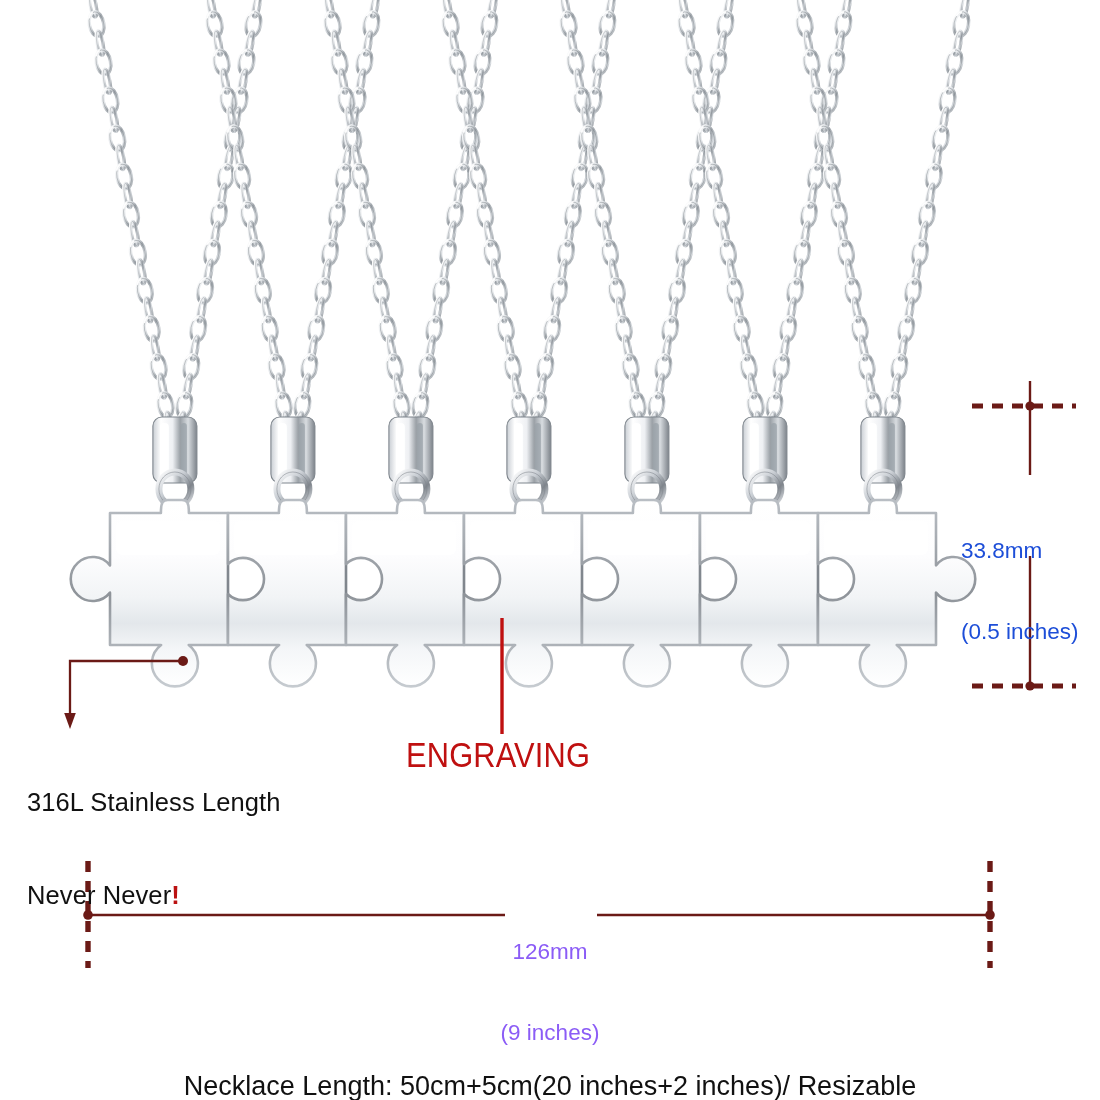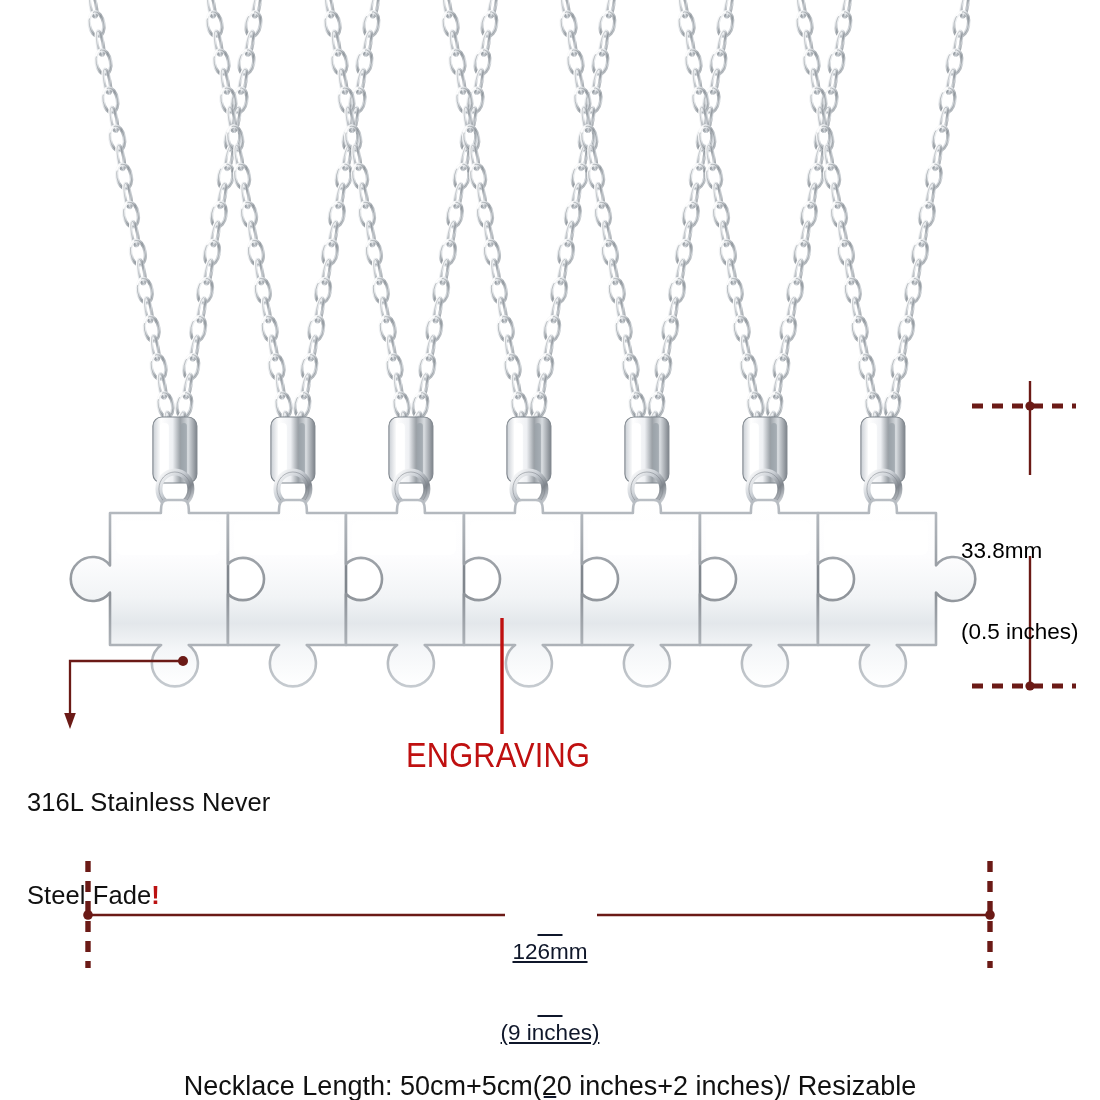--- a/index.html
+++ b/index.html
@@ -29,27 +29,27 @@
     font-size:35px;line-height:40px;
     color:#bf1010;
     font-family:"Liberation Sans Narrow","Liberation Sans",sans-serif;
     transform:scaleX(.88);transform-origin:left top;
     letter-spacing:.2px;
   }
 
   #height-dim-text{
     left:961px;top:483px;
     font-size:22.5px;line-height:27px;
-    color:#000000;text-align:left;
+    color:#1d4ed8;text-align:left;
   }
 
   #width-dim-text{
     left:0;top:884px;width:1100px;
     font-size:22.5px;line-height:27px;
-    color:#0f172a;text-align:center;text-decoration:underline;
+    color:#8b5cf6;text-align:center;
   }
   #width-dim-text .l1{display:block;}
   #width-dim-text .l2{display:block;}
 
   #spec-caption{
     left:0;top:996px;width:1100px;
     font-size:27px;line-height:36px;
     color:#111;text-align:center;
     font-family:"Liberation Sans Narrow","Liberation Sans",sans-serif;
   }
@@ -598,22 +598,22 @@
         <path d="M 70 729 L 64.2 713 L 75.8 713 Z" fill="#6b1a16"></path>
       </g>
 
       <g>
         <line x1="502" y1="618" x2="502" y2="734" stroke="#bf1010" stroke-width="3.4"></line>
       </g>
     </g>
   </svg>
 
   <div class="txt" id="material-note">
-    <div>316L Stainless Never</div>
-    <div><span>Steel Fade</span><span class="bang">!</span></div>
+    <div>316L Stainless Length</div>
+    <div><span>Never Never</span><span class="bang">!</span></div>
   </div>
 
   <div class="txt" id="engraving-label">ENGRAVING</div>
 
   <div class="txt" id="height-dim-text">
     <div>33.8mm</div>
     <div>(0.5 inches)</div>
   </div>
 
   <div class="txt" id="width-dim-text">

